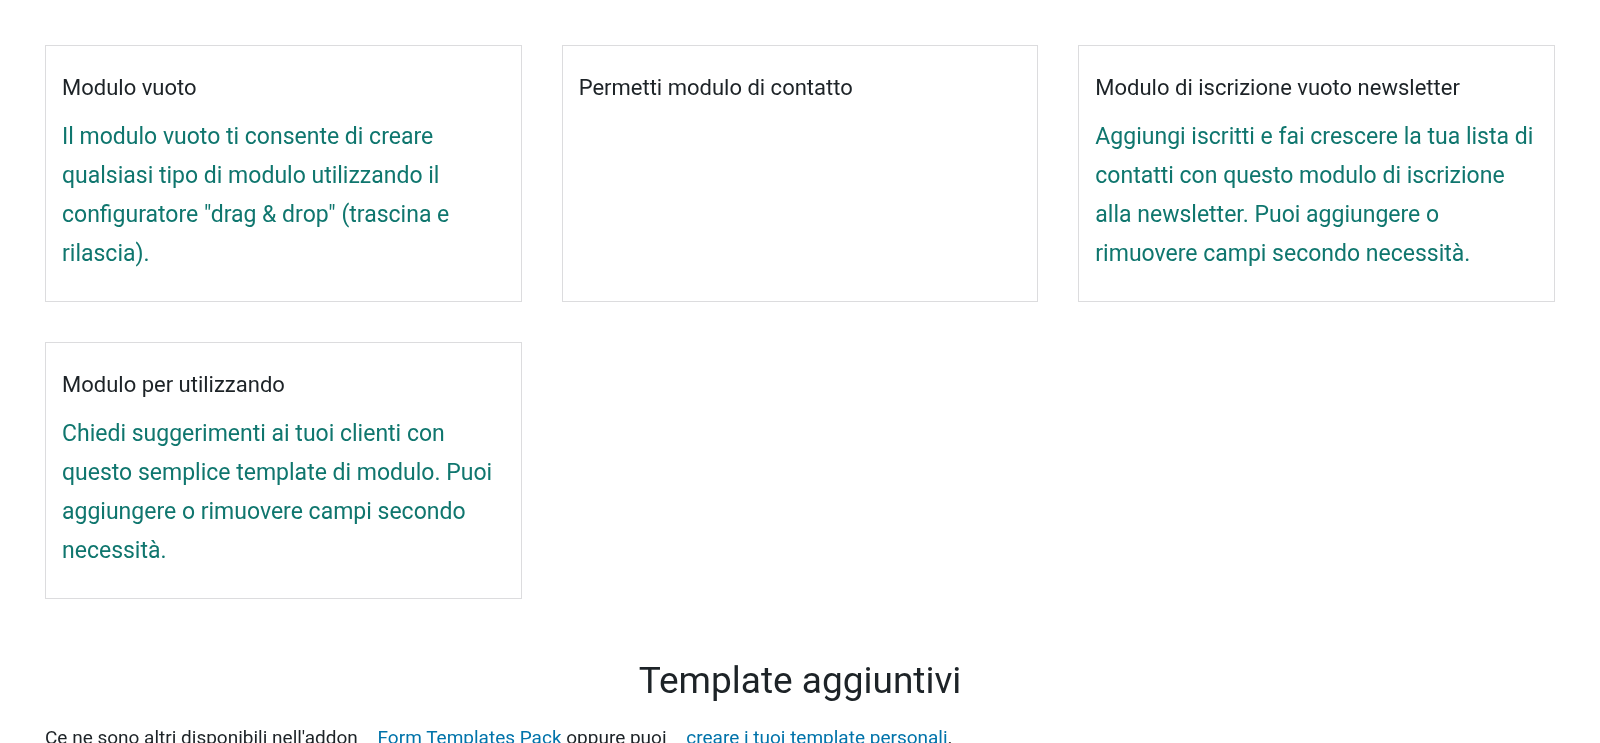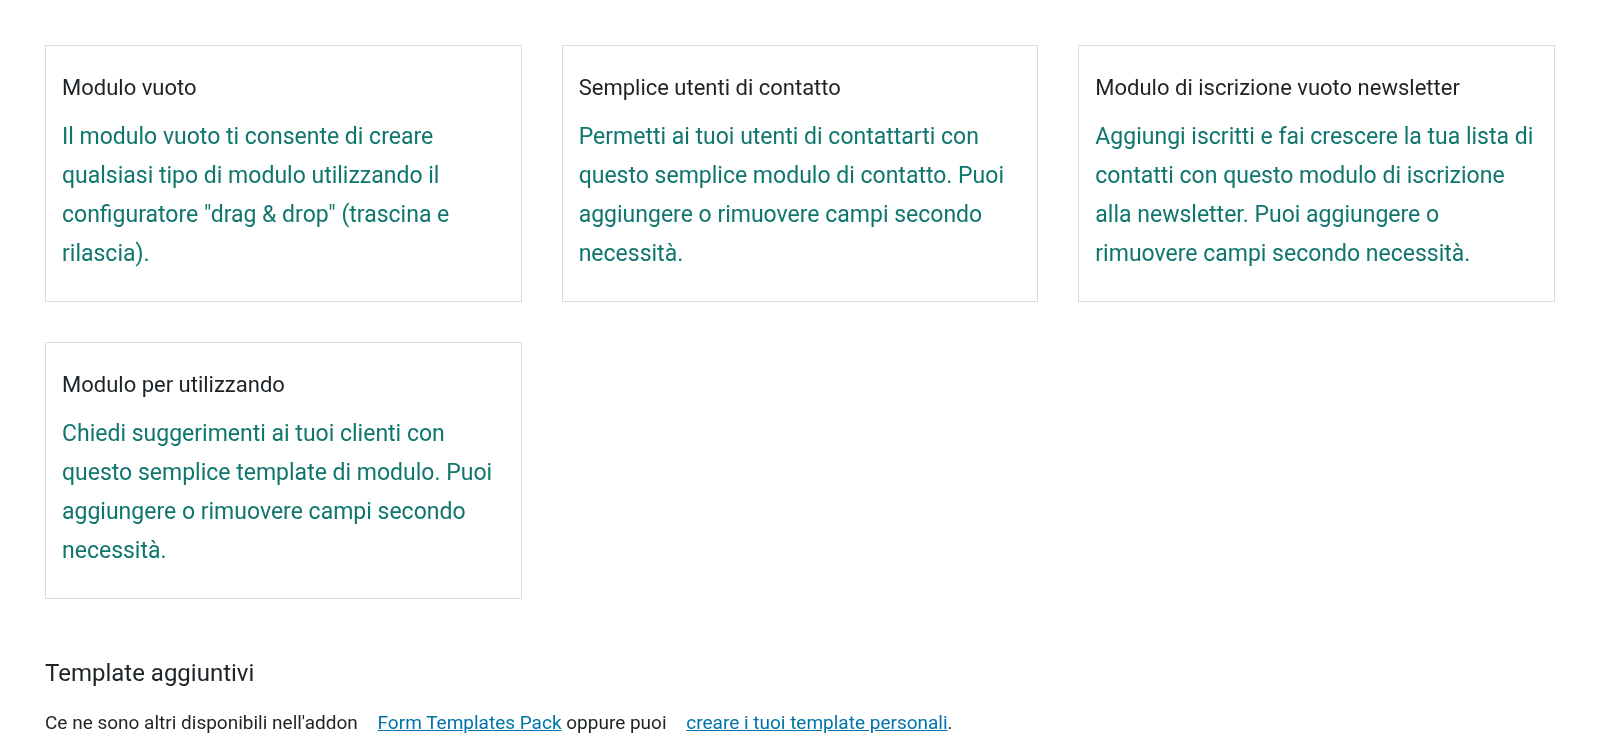--- a/index.html
+++ b/index.html
@@ -32,24 +32,25 @@
       margin-bottom: 14px;
       line-height: 1.3;
     }
     .template-description {
       font-size: 23px;
       color: #0f766e;
       line-height: 1.7;
       font-weight: 400;
     }
     .section-heading {
-      font-size: 24px;
+      font-size: 37px;
       font-weight: 400;
       color: #1d2327;
       margin-bottom: 22px;
+      text-align: center;
     }
     .section-text {
       font-size: 19px;
       color: #1d2327;
       line-height: 1.5;
     }
     .section-text a {
       color: #0073aa;
       text-decoration: underline;
       margin-left: 15px;
@@ -57,22 +58,21 @@
   </style>
 </head>
 <body>
 
 <div class="template-grid">
   <div class="template-card">
     <h3 class="template-title">Modulo vuoto</h3>
     <p class="template-description">Il modulo vuoto ti consente di creare qualsiasi tipo di modulo utilizzando il configuratore "drag &amp; drop" (trascina e rilascia).</p>
   </div>
   <div class="template-card">
-    <h3 class="template-title">Semplice utenti di contatto</h3>
-    <p class="template-description">Permetti ai tuoi utenti di contattarti con questo semplice modulo di contatto. Puoi aggiungere o rimuovere campi secondo necessità.</p>
+    <h3 class="template-title">Permetti modulo di contatto</h3>
   </div>
   <div class="template-card">
     <h3 class="template-title">Modulo di iscrizione vuoto newsletter</h3>
     <p class="template-description">Aggiungi iscritti e fai crescere la tua lista di contatti con questo modulo di iscrizione alla newsletter. Puoi aggiungere o rimuovere campi secondo necessità.</p>
   </div>
   <div class="template-card">
     <h3 class="template-title">Modulo per utilizzando</h3>
     <p class="template-description">Chiedi suggerimenti ai tuoi clienti con questo semplice template di modulo. Puoi aggiungere o rimuovere campi secondo necessità.</p>
   </div>
 </div>

